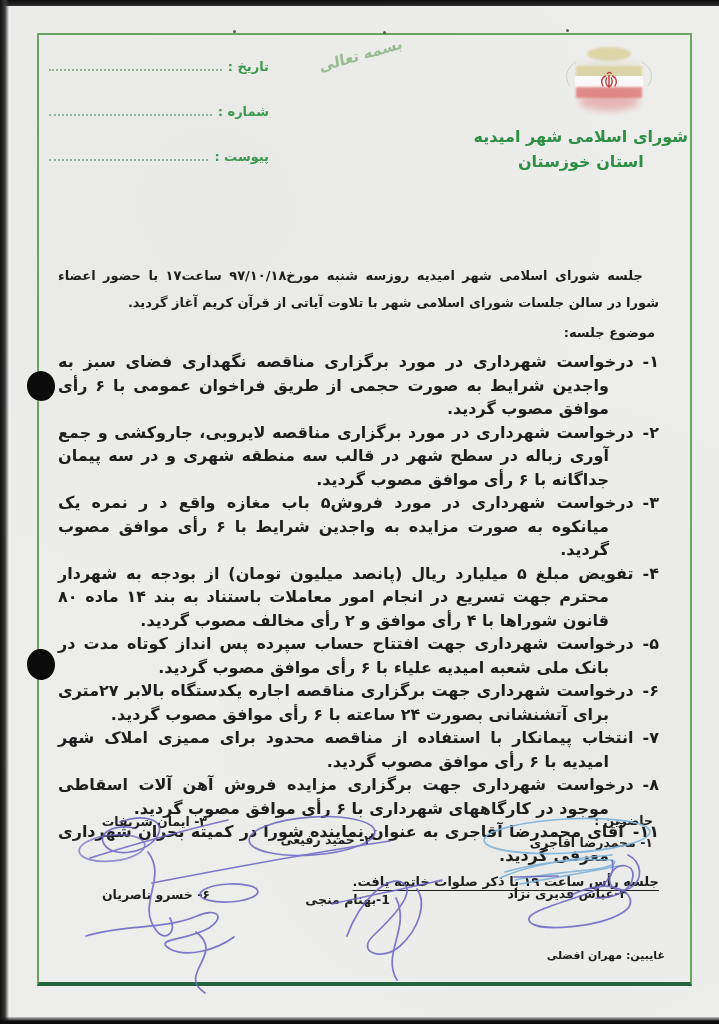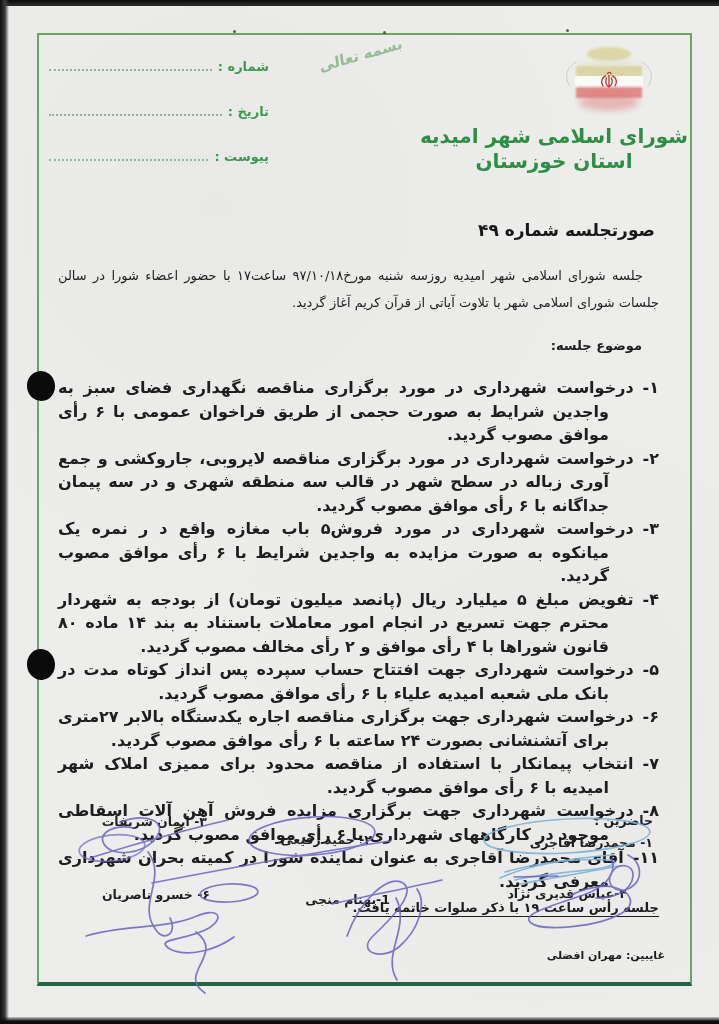--- a/index.html
+++ b/index.html
@@ -28,27 +28,27 @@
   .f-label { color:#3c9a4f; font-size:13px; font-weight:bold; white-space:nowrap; }
   .f-dots  { flex:1; border-bottom:2px dotted #93b29a; margin:0 6px 3px 4px; height:10px; }
 
   .bismillah {
     position:absolute; left:318px; top:46px; color:#8ab385; font-size:15px; font-weight:bold;
     transform:rotate(-16deg) skewX(-8deg); opacity:.85; direction:rtl;
   }
   .emblem { position:absolute; left:556px; top:40px; width:106px; height:82px; }
   .org {
     position:absolute; right:31px; top:124px; text-align:center; direction:rtl;
-    color:#2e8f44; font-weight:bold; font-size:20px; line-height:25px;
+    color:#2e8f44; font-weight:bold; font-size:16px; line-height:25px;
   }
   .title { position:absolute; right:64px; top:220px; direction:rtl; font-size:17px; font-weight:bold; color:#181818; }
 
   .content { position:absolute; right:60px; left:58px; top:262px; direction:rtl; color:#1e1e1e; }
-  .intro   { margin:0; font-size:13px; font-weight:normal; line-height:27px; text-indent:16px; text-align:justify; }
-  .subject { margin:17px; font-size:13px; font-weight:bold; line-height:26px; }
+  .intro   { margin:0; font-size:13px; font-weight:bold; line-height:27px; text-indent:16px; text-align:justify; }
+  .subject { margin:4px; font-size:13px; font-weight:bold; line-height:26px; }
   .items   { margin:1px 0 0 0; }
   .item    { font-size:16px; font-weight:bold; line-height:23.5px; padding-right:50px; text-indent:-50px; text-align:justify; }
   .item .num { margin-left:9px; }
   .closing { margin:3px 0 0 0; font-size:13px; font-weight:bold; line-height:24px;
              text-decoration:underline; text-underline-offset:4px; }
 
   .sig { position:absolute; direction:rtl; font-size:12.5px; font-weight:bold; color:#1f1f1f; white-space:nowrap; }
   .att-label { right:66px;  top:813px; }
   .sig-1 { right:66px;  top:835px; }
   .sig-2 { right:347px; top:832px; }
@@ -68,25 +68,25 @@
   <div class="edge-bottom"></div>
   <div class="frame"></div>
   <div class="hole hole-1"></div>
   <div class="hole hole-2"></div>
   <div class="speck" style="left:233px;top:30px;"></div>
   <div class="speck" style="left:383px;top:31px;"></div>
   <div class="speck" style="left:566px;top:29px;"></div>
 
   <div class="fields">
     <div class="field-row">
-      <span class="f-label">شماره :</span>
+      <span class="f-label">تاریخ :</span>
       <span class="f-dots"></span>
     </div>
     <div class="field-row">
-      <span class="f-label">تاریخ :</span>
+      <span class="f-label">شماره :</span>
       <span class="f-dots"></span>
     </div>
     <div class="field-row">
       <span class="f-label">پیوست :</span>
       <span class="f-dots"></span>
     </div>
   </div>
 
   <div class="bismillah">بسمه تعالی</div>
 
@@ -118,21 +118,20 @@
         <path d="M-1.5 -8.5 C0 -10 1.5 -10 2 -8.5"></path>
       </g>
     </svg>
   </div>
 
   <div class="org">
     <div>شورای اسلامی شهر امیدیه</div>
     <div>استان خوزستان</div>
   </div>
 
-  <div class="title">صورتجلسه شماره ۴۹</div>
 
   <div class="content">
     <p class="intro">جلسه شورای اسلامی شهر امیدیه روزسه شنبه مورخ۹۷/۱۰/۱۸ ساعت۱۷ با حضور اعضاء شورا در سالن جلسات شورای اسلامی شهر با تلاوت آیاتی از قرآن کریم آغاز گردید.</p>
     <p class="subject">موضوع جلسه:</p>
     <div class="items">
       <div class="item"><span class="num">۱-</span><span>درخواست شهرداری در مورد برگزاری مناقصه نگهداری فضای سبز به واجدین شرایط به صورت حجمی از طریق فراخوان عمومی با ۶ رأی موافق مصوب گردید.</span></div>
       <div class="item"><span class="num">۲-</span><span>درخواست شهرداری در مورد برگزاری مناقصه لایروبی، جاروکشی و جمع آوری زباله در سطح شهر در قالب سه منطقه شهری و در سه پیمان جداگانه با ۶ رأی موافق مصوب گردید.</span></div>
       <div class="item"><span class="num">۳-</span><span>درخواست شهرداری در مورد فروش۵ باب مغازه واقع د ر نمره یک میانکوه به صورت مزایده به واجدین شرایط با ۶ رأی موافق مصوب گردید.</span></div>
       <div class="item"><span class="num">۴-</span><span>تفویض مبلغ ۵ میلیارد ریال (پانصد میلیون تومان) از بودجه به شهردار محترم جهت تسریع در انجام امور معاملات باستناد به بند ۱۴ ماده ۸۰ قانون شوراها با ۴ رأی موافق و ۲ رأی مخالف مصوب گردید.</span></div>
       <div class="item"><span class="num">۵-</span><span>درخواست شهرداری جهت افتتاح حساب سپرده پس انداز کوتاه مدت در بانک ملی شعبه امیدیه علیاء با ۶ رأی موافق مصوب گردید.</span></div>

